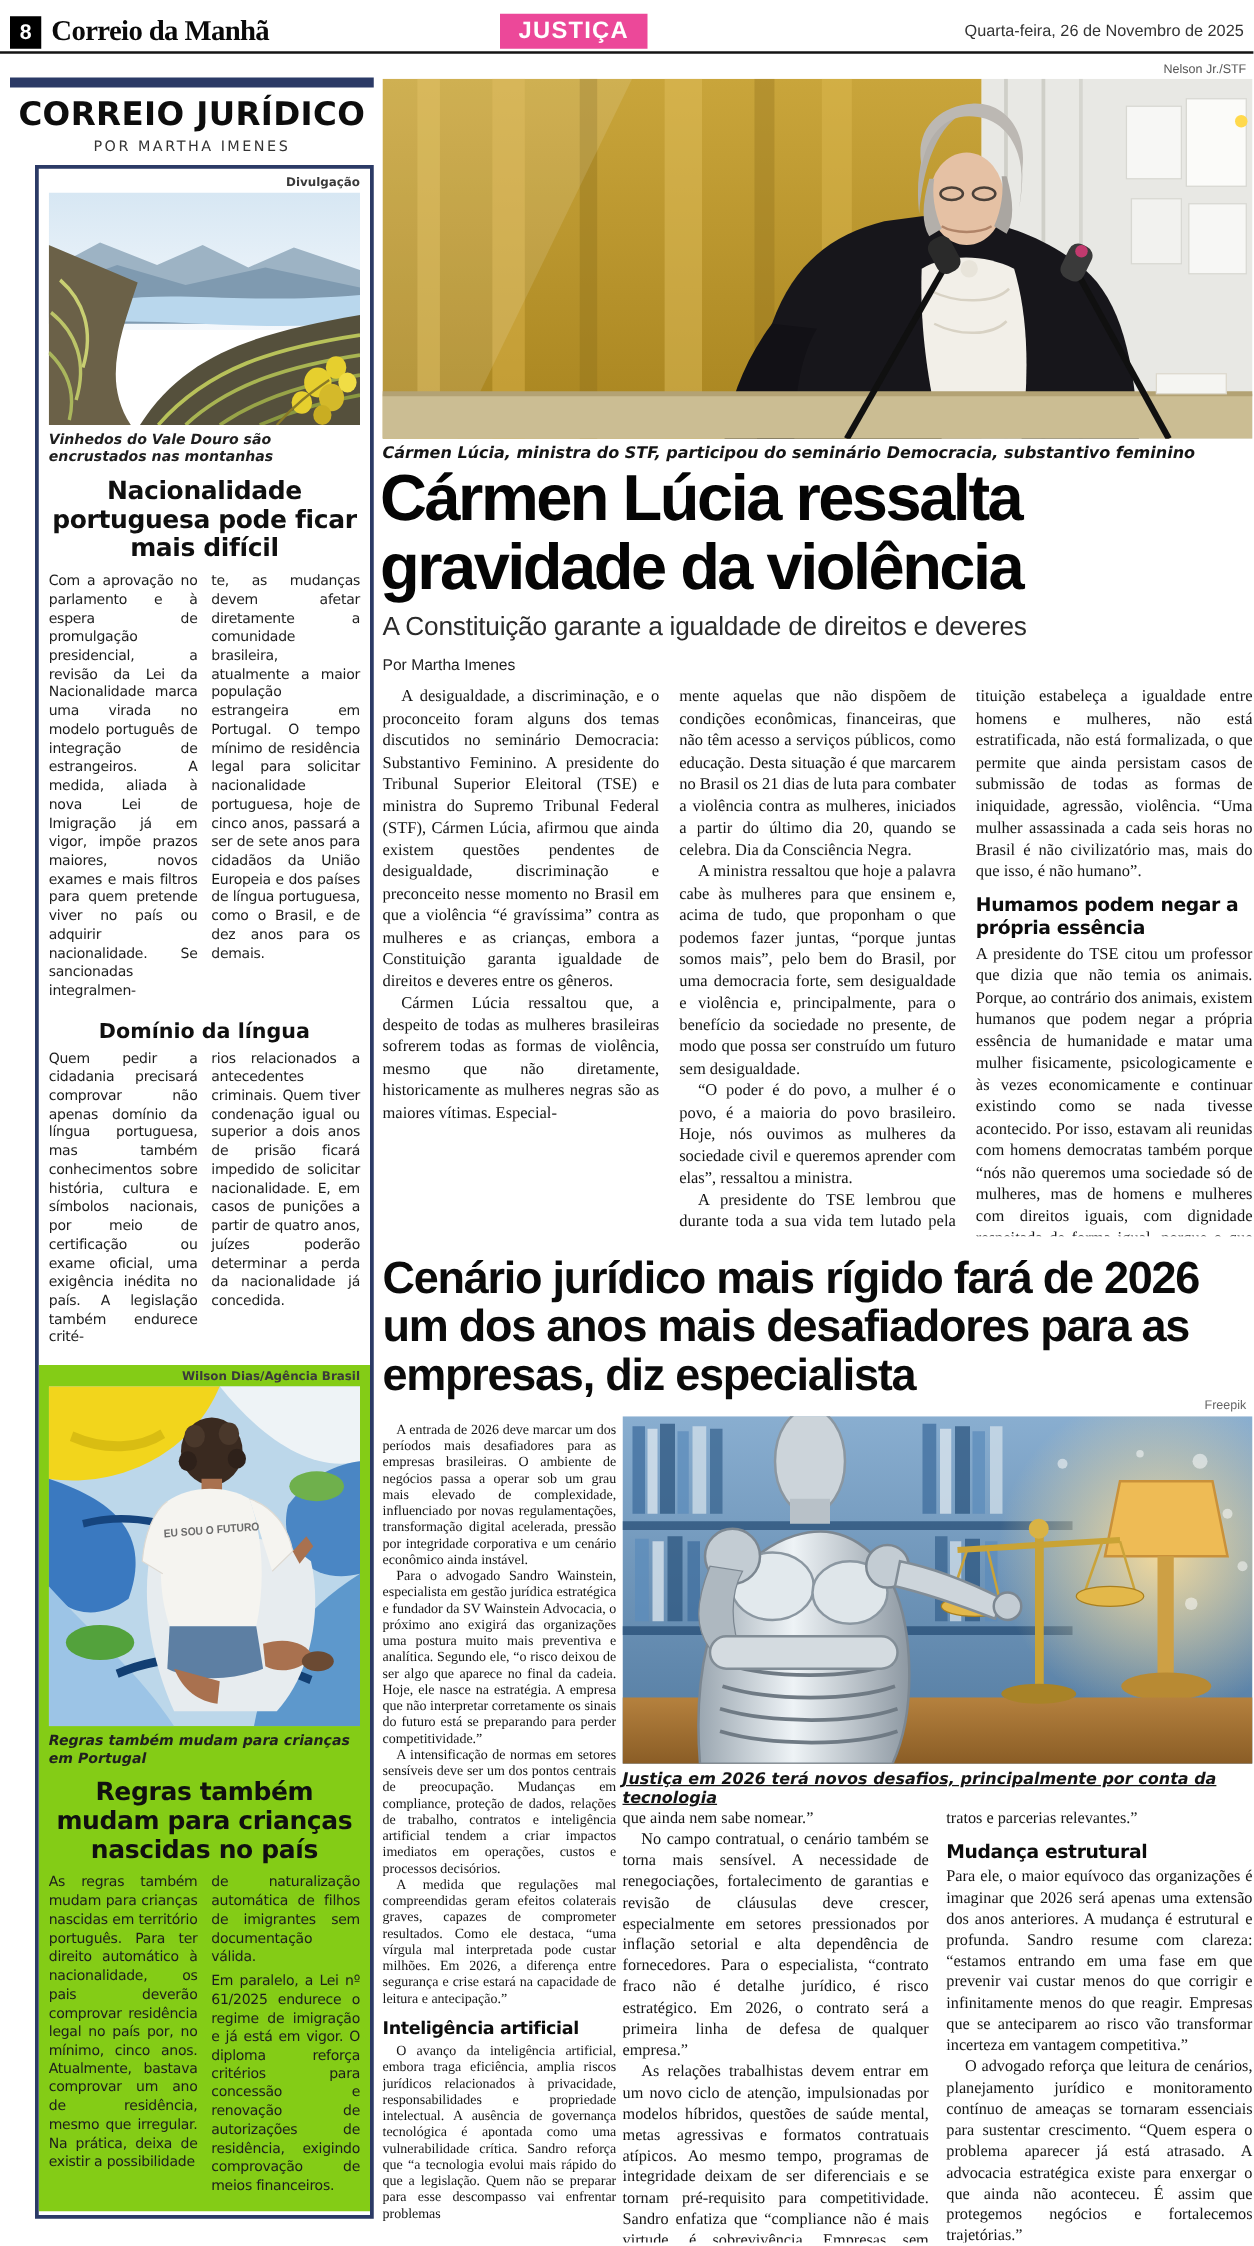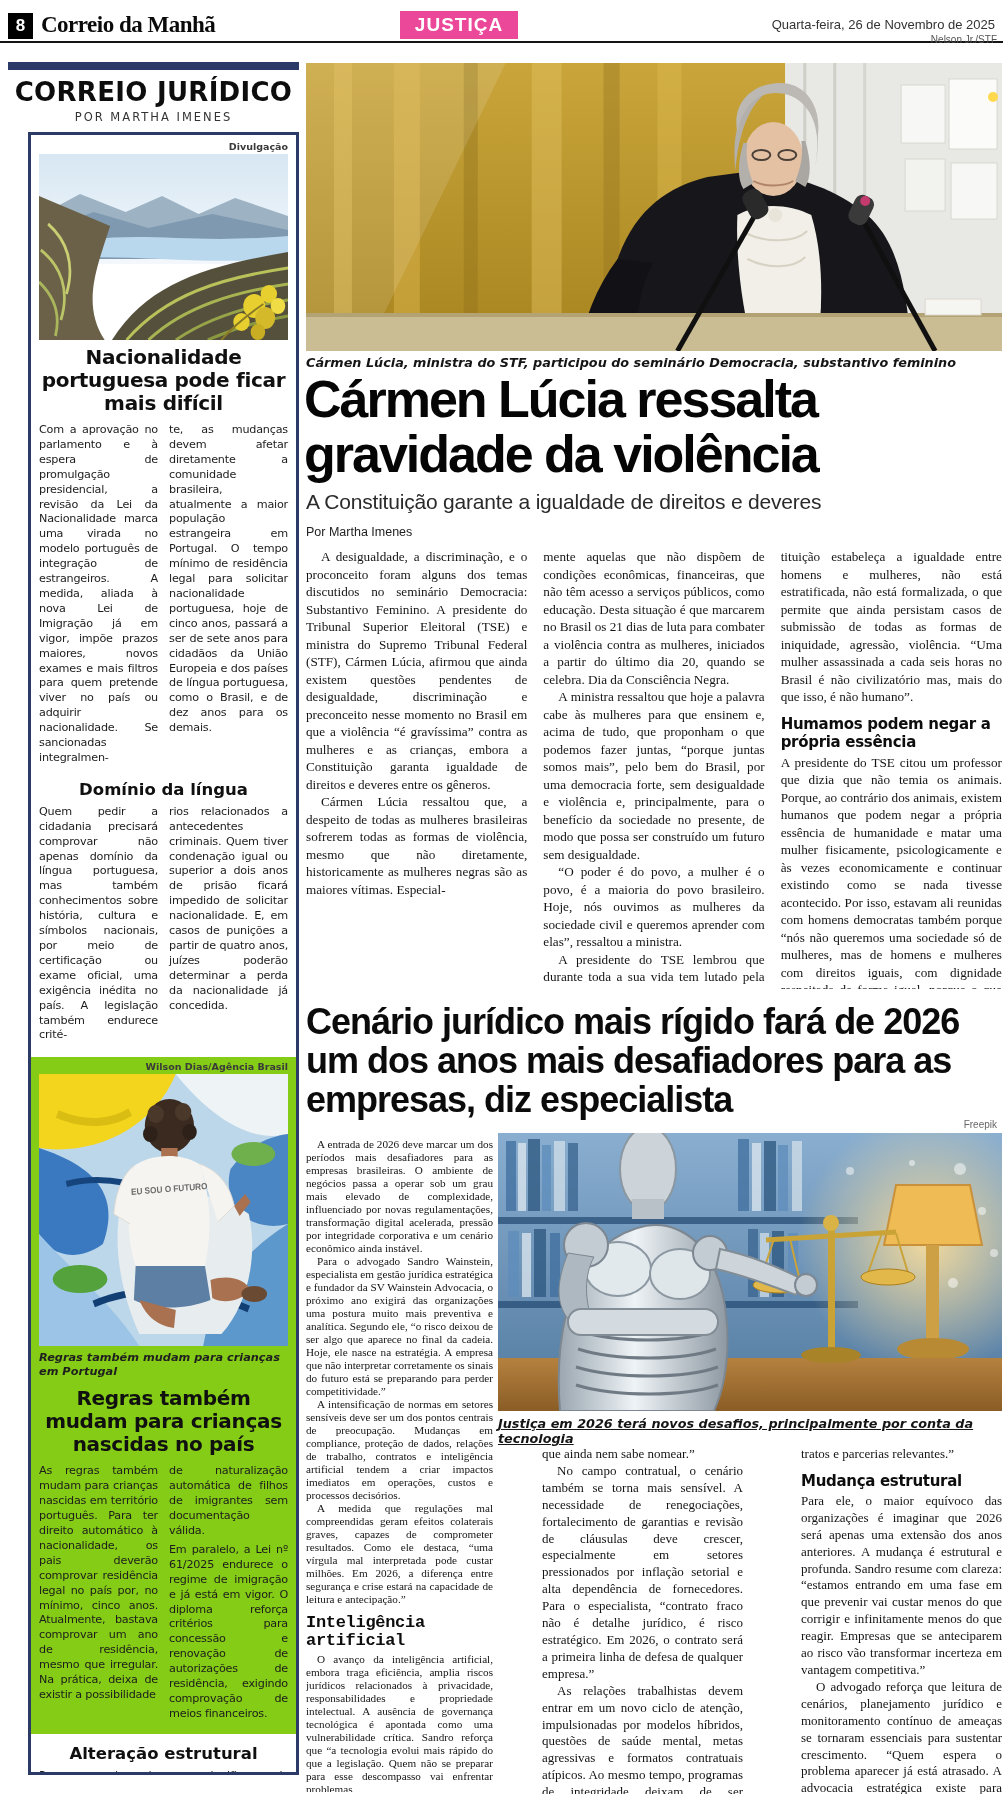--- a/index.html
+++ b/index.html
@@ -6,21 +6,21 @@
   .page{position:relative;width:1003px;height:1797px;background:#fff;overflow:hidden;
         font-family:"Liberation Sans",sans-serif;color:#111;}
   
   .h-num{position:absolute;left:8px;top:13px;width:25px;height:26px;background:#000;color:#fff;
          display:flex;align-items:center;justify-content:center;font:700 17px "Liberation Sans",sans-serif;}
   .h-mast{position:absolute;left:41px;top:12px;font:700 23px/26px "Liberation Serif",serif;letter-spacing:-.5px;color:#0a0a0a;}
   .h-sec{position:absolute;left:400px;top:11px;width:118px;height:28px;background:#ec4899;color:#fff;
          display:flex;align-items:center;justify-content:center;font:700 19px "Liberation Sans",sans-serif;letter-spacing:1px;}
   .h-date{position:absolute;right:8px;top:17px;font:13px "Liberation Sans",sans-serif;color:#333;}
   .h-rule{position:absolute;left:0;top:41px;width:1003px;height:2px;background:#141414;}
-  .credit-top{position:absolute;right:6px;top:34px;font:10px "Liberation Sans",sans-serif;color:#555;}
+  .credit-top{position:absolute;right:6px;top:50px;font:10px "Liberation Sans",sans-serif;color:#555;}
   
   .sidebar{position:absolute;left:8px;top:62px;width:291px;border-radius:28px;}
   .sb-bar{height:8px;background:#2b3a66;margin-bottom:8px;}
   .sb-title{margin:0;text-align:center;font:800 26px/28px "DejaVu Sans",sans-serif;letter-spacing:.3px;color:#0d0d0d;}
   .sb-byline{text-align:center;font:11.5px "DejaVu Sans",sans-serif;letter-spacing:2px;color:#333;margin:4px 0 8px;}
   .sb-box{border:3px solid #2b3a66;height:1643px;padding:5px 8px;box-sizing:border-box;overflow:hidden;margin-left:20px;}
   .sb-credit{text-align:right;font:700 9.5px "DejaVu Sans",sans-serif;color:#3a3a3a;margin:1px 0 2px;}
   .sb-img{display:block;width:100%;}
   .sb-caption{font:italic 700 11.3px/14px "DejaVu Sans",sans-serif;color:#1f1f1f;margin:5px 0 8px;}
   .sb-h3{margin:6px 0 8px;text-align:center;font:700 20px/23px "DejaVu Sans",sans-serif;letter-spacing:-.3px;color:#101010;}
@@ -45,26 +45,26 @@
   .col p{margin:0;text-indent:15px;font-family:Liberation Serif, serif;}
   .cont > p:first-child, .cont > div > p:first-child{text-indent:0;}
   .col-subhead{margin:9px 0 3px;font:700 15px/18px "DejaVu Sans",sans-serif;letter-spacing:-.3px;color:#0d0d0d;text-align:left;}
   
   .m-h2{position:absolute;left:306px;top:1002px;width:672px;margin:0;
         font:700 36px/39px "Liberation Sans",sans-serif;letter-spacing:-1px;color:#0b0b0b;}
   .credit-freepik{position:absolute;right:6px;top:1119px;font:10px "Liberation Sans",sans-serif;color:#666;}
   .a2-left{position:absolute;left:306px;top:1138px;width:187px;height:654px;overflow:hidden;
            font:11.2px/13px "Liberation Serif",serif;text-align:justify;color:#141414;}
   .a2-left p{margin:0;text-indent:11px;}
-  .a2-left .col-subhead{font-size:17px;margin:8px 0 3px;font-family:Liberation Mono, monospace;}
+  .a2-left .col-subhead{font-size:14px;margin:8px 0 3px;}
   .a2-photo{position:absolute;left:498px;top:1133px;width:504px;height:278px;}
   .a2-caption{position:absolute;left:498px;top:1416px;width:504px;
               font:italic 700 12.8px "DejaVu Sans",sans-serif;color:#151515;text-decoration:underline;}
   .a2-cols{position:absolute;left:498px;top:1446px;width:504px;height:348px;display:flex;gap:14px;overflow:hidden;}
-  .a2-cols .col{flex:1;font:13px/16.9px "Liberation Serif",serif;margin-left:44px;}
+  .a2-cols .col{flex:1;font:13px/16.9px "Liberation Serif",serif;}
   svg{display:block;}
 </style>
 </head>
 <body>
 
 <div class="page">
 
   <div class="h-num">8</div>
   <div class="h-mast">Correio da Manhã</div>
   <div class="h-sec">JUSTIÇA</div>
@@ -103,20 +103,21 @@
           <circle cx="236" cy="152" r="12"></circle>
             <circle cx="252" cy="140" r="9"></circle>
             <circle cx="222" cy="168" r="9"></circle>
           <circle cx="248" cy="164" r="11" fill="#d4b92a"></circle>
             <circle cx="262" cy="152" r="8" fill="#f0dd45"></circle>
           <circle cx="240" cy="178" r="8" fill="#c9ad22"></circle>
         </g>
         <path d="M200,186 C215,170 230,160 246,150" stroke="#8a7a26" stroke-width="2" fill="none"></path>
       </svg>
 
+      <div class="sb-caption">Vinhedos do Vale Douro são encrustados nas montanhas</div>
 
       <h3 class="sb-h3">Nacionalidade portuguesa pode ficar mais difícil</h3>
       <div class="sb-cols">
         <div class="c">
             <p>Com a aprovação no parlamento e à espera de promulgação presidencial, a revisão da Lei da Nacionalidade marca uma virada no modelo português de integração de estrangeiros. A medida, aliada à nova Lei de Imigração já em vigor, impõe prazos maiores, novos exames e mais filtros para quem pretende viver no país ou adquirir nacionalidade. Se sancionadas integralmen-</p>
           </div>
         <div class="c">
             <p>te, as mudanças devem afetar diretamente a comunidade brasileira, atualmente a maior população estrangeira em Portugal. O tempo mínimo de residência legal para solicitar nacionalidade portuguesa, hoje de cinco anos, passará a ser de sete anos para cidadãos da União Europeia e dos países de língua portuguesa, como o Brasil, e de dez anos para os demais.</p>
           </div>
       </div>

